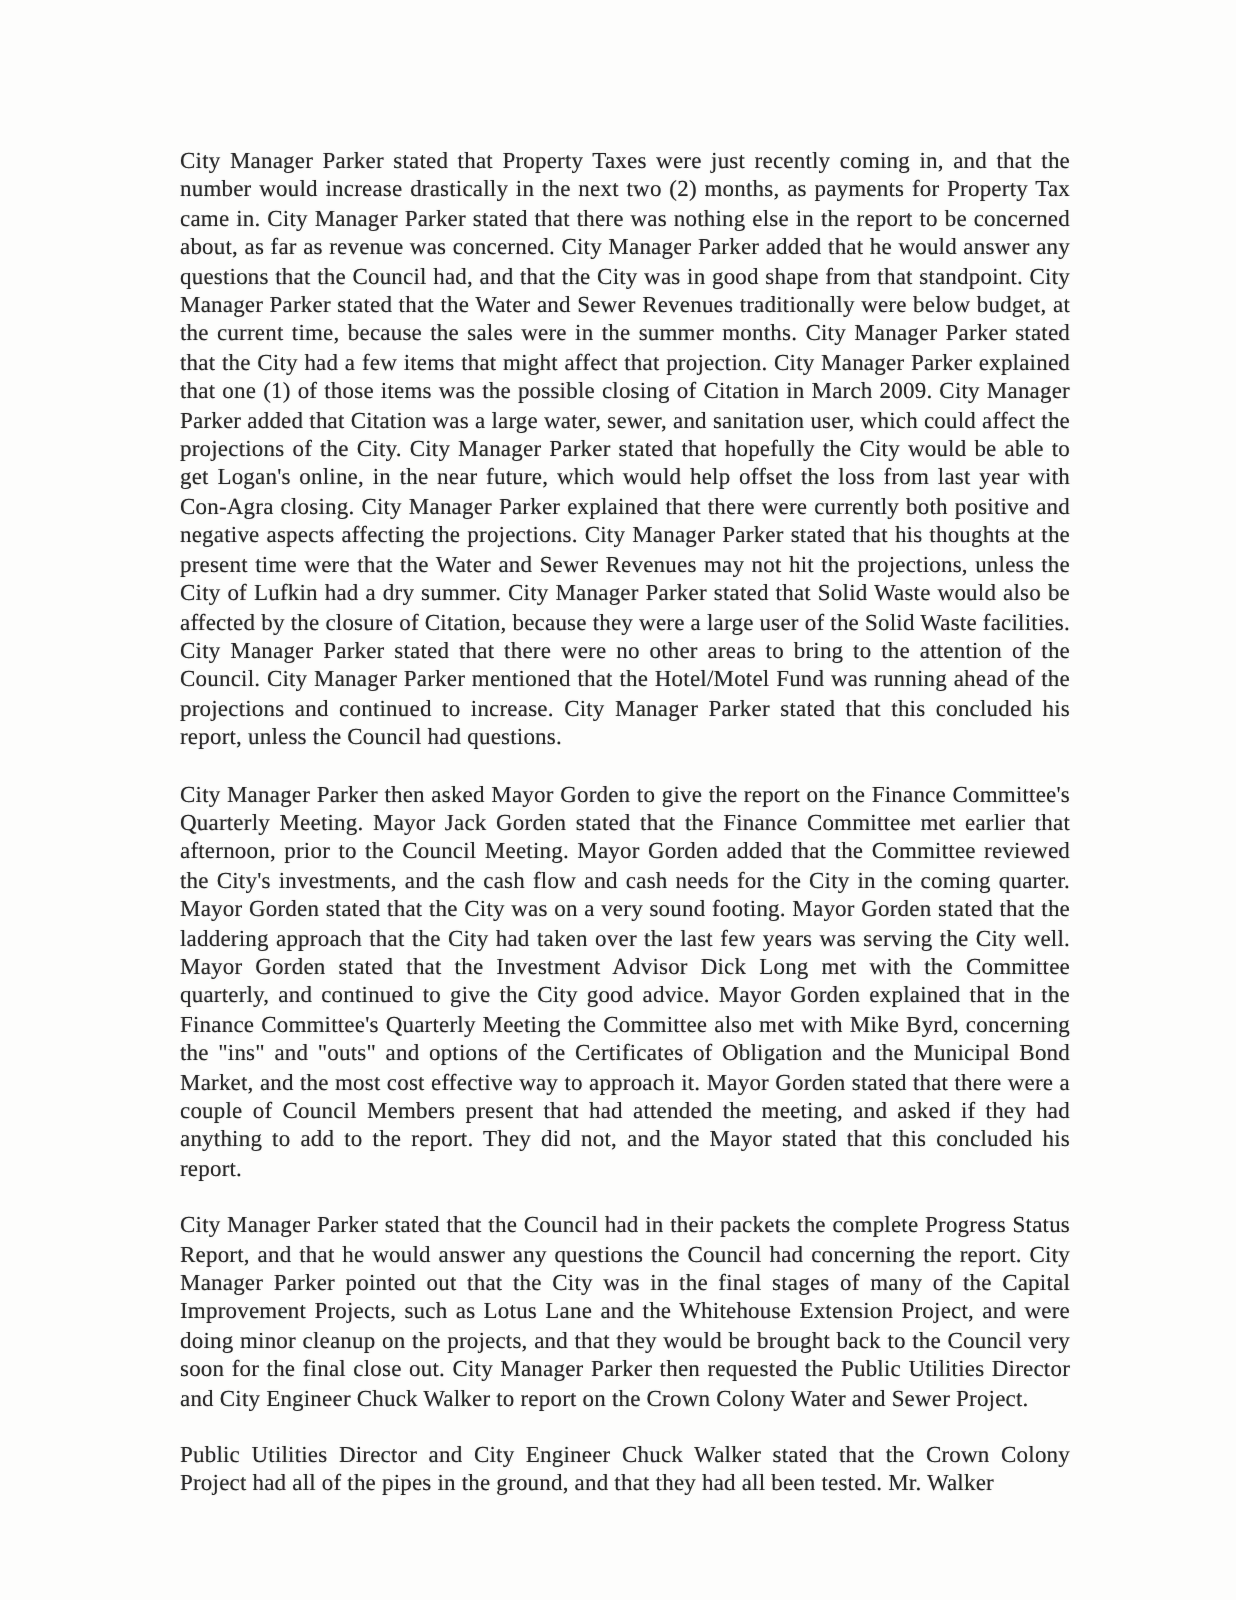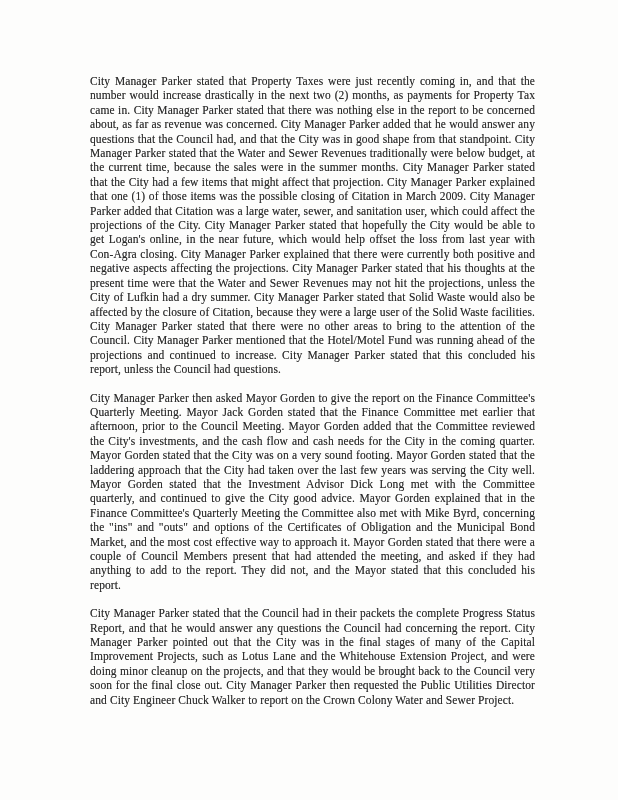--- a/index.html
+++ b/index.html
@@ -41,14 +41,15 @@
   }
 </style>
 </head>
 <body>
 
 <div class="page">
   <div class="text-block">
     <p class="para">City Manager Parker stated that Property Taxes were just recently coming in, and that the number would increase drastically in the next two (2) months, as payments for Property Tax came in. City Manager Parker stated that there was nothing else in the report to be concerned about, as far as revenue was concerned. City Manager Parker added that he would answer any questions that the Council had, and that the City was in good shape from that standpoint. City Manager Parker stated that the Water and Sewer Revenues traditionally were below budget, at the current time, because the sales were in the summer months. City Manager Parker stated that the City had a few items that might affect that projection. City Manager Parker explained that one (1) of those items was the possible closing of Citation in March 2009. City Manager Parker added that Citation was a large water, sewer, and sanitation user, which could affect the projections of the City. City Manager Parker stated that hopefully the City would be able to get Logan's online, in the near future, which would help offset the loss from last year with Con-Agra closing. City Manager Parker explained that there were currently both positive and negative aspects affecting the projections. City Manager Parker stated that his thoughts at the present time were that the Water and Sewer Revenues may not hit the projections, unless the City of Lufkin had a dry summer. City Manager Parker stated that Solid Waste would also be affected by the closure of Citation, because they were a large user of the Solid Waste facilities. City Manager Parker stated that there were no other areas to bring to the attention of the Council. City Manager Parker mentioned that the Hotel/Motel Fund was running ahead of the projections and continued to increase. City Manager Parker stated that this concluded his report, unless the Council had questions.</p>
     <p class="para">City Manager Parker then asked Mayor Gorden to give the report on the Finance Committee's Quarterly Meeting. Mayor Jack Gorden stated that the Finance Committee met earlier that afternoon, prior to the Council Meeting. Mayor Gorden added that the Committee reviewed the City's investments, and the cash flow and cash needs for the City in the coming quarter. Mayor Gorden stated that the City was on a very sound footing. Mayor Gorden stated that the laddering approach that the City had taken over the last few years was serving the City well. Mayor Gorden stated that the Investment Advisor Dick Long met with the Committee quarterly, and continued to give the City good advice. Mayor Gorden explained that in the Finance Committee's Quarterly Meeting the Committee also met with Mike Byrd, concerning the "ins" and "outs" and options of the Certificates of Obligation and the Municipal Bond Market, and the most cost effective way to approach it. Mayor Gorden stated that there were a couple of Council Members present that had attended the meeting, and asked if they had anything to add to the report. They did not, and the Mayor stated that this concluded his report.</p>
     <p class="para">City Manager Parker stated that the Council had in their packets the complete Progress Status Report, and that he would answer any questions the Council had concerning the report. City Manager Parker pointed out that the City was in the final stages of many of the Capital Improvement Projects, such as Lotus Lane and the Whitehouse Extension Project, and were doing minor cleanup on the projects, and that they would be brought back to the Council very soon for the final close out. City Manager Parker then requested the Public Utilities Director and City Engineer Chuck Walker to report on the Crown Colony Water and Sewer Project.</p>
+    <p class="para">Public Utilities Director and City Engineer Chuck Walker stated that the Crown Colony Project had all of the pipes in the ground, and that they had all been tested. Mr. Walker</p>
   </div>
 </div>
 
 </body></html>

